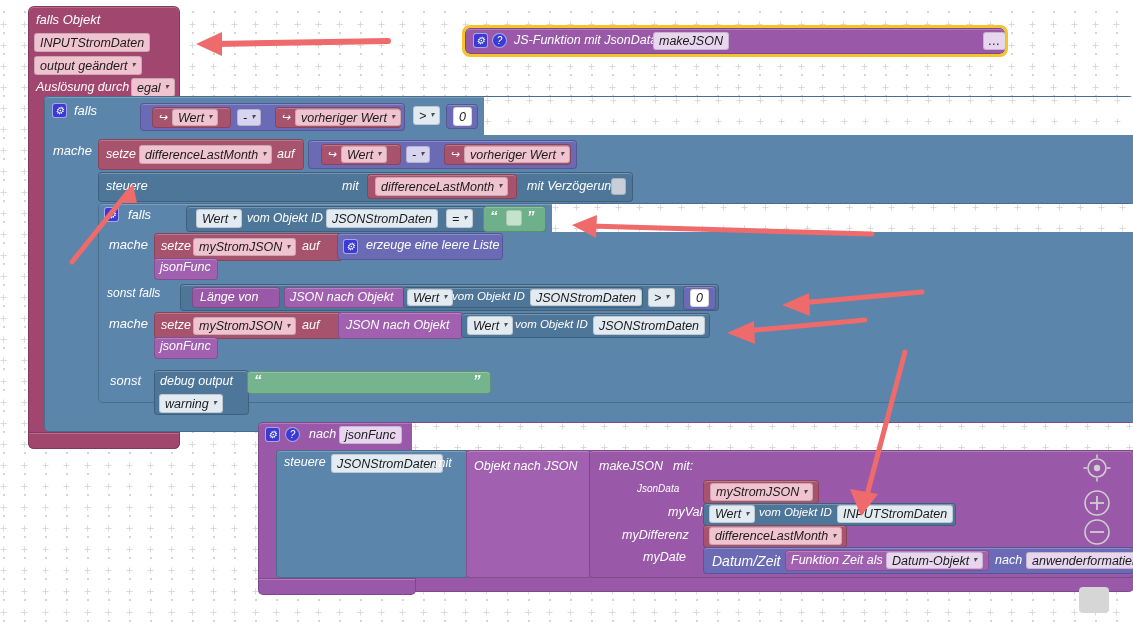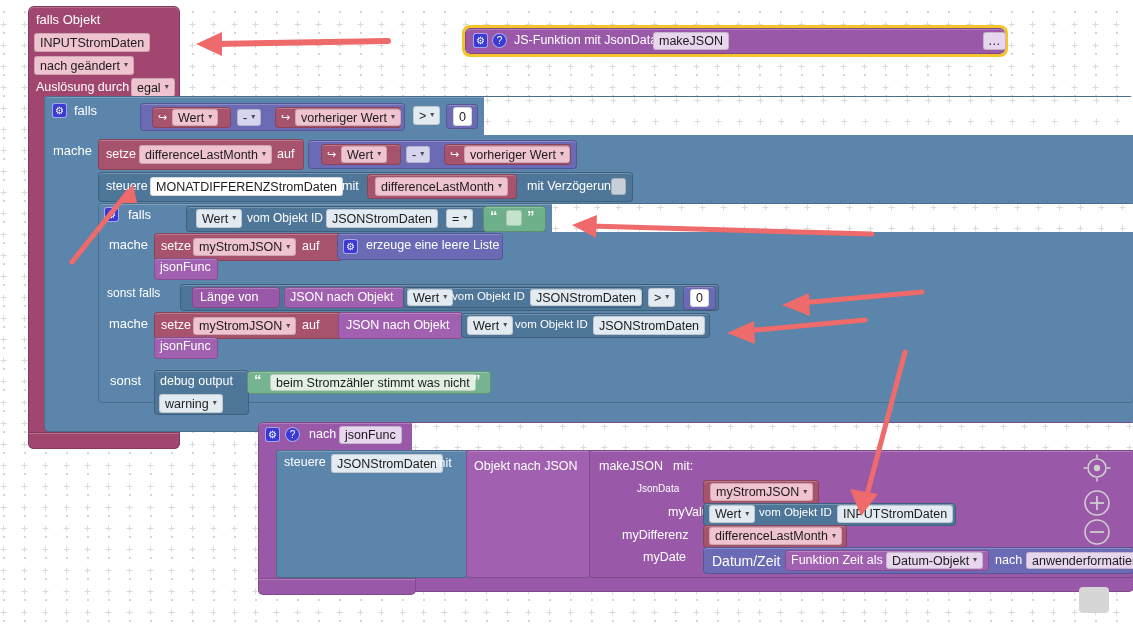--- a/index.html
+++ b/index.html
@@ -12,20 +12,21 @@
   #workspace {
     position: relative;
     width: 1133px; height: 629px;
     background-color: #ffffff;
     background-image:
       linear-gradient(to right, #dcdcdc 1px, transparent 1px),
       linear-gradient(to bottom, #dcdcdc 1px, transparent 1px);
     background-size: 21px 21px, 21px 21px;
     background-position: 10px 10px, 10px 10px;
     overflow: hidden;
+    font-style: italic;
   }
   
   #gridlayer {
     position: absolute; inset: 0;
     background-color: #fff;
     background-image:
       radial-gradient(circle 0.8px at 1px 1px, #d5d5d5 95%, transparent 100%);
     background-size: 21px 21px;
     background-position: 3px 11px;
   }
@@ -140,21 +141,21 @@
 
   <div class="bshape" style="left:44px; top:96px; width:136px; height:330px; background:#5b85ab; border:none; box-shadow:none;"></div>
 
   <div class="bshape c-magenta" style="left:28px; top:432px; width:152px; height:17px; border-radius:0 0 6px 6px; border:1px solid rgba(0,0,0,.18);"></div>
 
   <div class="lbl" style="position:absolute; left:36px; top:13px; font-size:13px;">falls Objekt</div>
   <div class="field lt-rose" style="position:absolute; left:34px; top:33px; height:19px;">
     <span>INPUTStromDaten</span>
   </div>
   <div class="field lt-rose" style="position:absolute; left:34px; top:56px; height:19px;">
-    <span>nach geändert</span>
+    <span>output geändert</span>
     <span class="caret">▾</span>
   </div>
   <div class="lbl" style="position:absolute; left:36px; top:81px; font-size:12.5px;">Auslösung durch</div>
   <div class="field lt-rose" style="position:absolute; left:131px; top:78px; height:19px;">
     <span>egal</span>
     <span class="caret">▾</span>
   </div>
 
   <div class="bshape c-blue" style="left:44px; top:96px; width:1090px; height:336px; border-radius:5px;"></div>
 
@@ -215,23 +216,20 @@
   </div>
   <div class="bshape c-rose" style="left:444px; top:144px; width:127px; height:21px;"></div>
   <span class="lbl" style="position:absolute; left:450px; top:149px; font-size:11px;">↪</span>
   <div class="field lt-rose" style="position:absolute; left:464px; top:146px; height:17px;">
     <span>vorheriger Wert</span>
     <span class="caret">▾</span>
   </div>
 
   <div class="bshape c-blue-d" style="left:98px; top:172px; width:535px; height:30px;"></div>
   <div class="lbl" style="position:absolute; left:106px; top:180px; font-size:12.5px;">steuere</div>
-  <div class="field white" style="position:absolute; left:150px; top:177px; height:19px;">
-    <span>MONATDIFFERENZStromDaten</span>
-  </div>
   <div class="lbl" style="position:absolute; left:342px; top:180px; font-size:12.5px;">mit</div>
   <div class="bshape c-rose" style="left:367px; top:174px; width:150px; height:25px;"></div>
   <div class="field lt-rose" style="position:absolute; left:375px; top:177px; height:19px;">
     <span>differenceLastMonth</span>
     <span class="caret">▾</span>
   </div>
   <div class="lbl" style="position:absolute; left:527px; top:180px; font-size:12.5px;">mit Verzögerung</div>
   <span class="boolfield" style="position:absolute; left:611px; top:178px;"></span>
 
   <div class="bshape c-blue" style="left:98px; top:203px; width:1036px; height:200px; border-radius:5px;"></div>
@@ -326,23 +324,20 @@
 
   <div class="lbl" style="position:absolute; left:110px; top:374px; font-size:13px;">sonst</div>
   <div class="bshape c-blue-d" style="left:154px; top:370px; width:95px; height:45px;"></div>
   <div class="lbl" style="position:absolute; left:160px; top:375px; font-size:12.5px;">debug output</div>
   <div class="field lt-blue" style="position:absolute; left:159px; top:394px; height:19px;">
     <span>warning</span>
     <span class="caret">▾</span>
   </div>
   <div class="bshape c-green2" style="left:247px; top:371px; width:244px; height:23px;"></div>
   <span class="quote" style="position:absolute; left:254px; top:371px;">“</span>
-  <div class="field lt-green" style="position:absolute; left:270px; top:374px; height:17px;">
-    <span>beim Stromzähler stimmt was nicht</span>
-  </div>
   <span class="quote" style="position:absolute; left:473px; top:371px;">”</span>
 
   <div class="bshape c-purple selected-ring" style="left:465px; top:28px; width:540px; height:26px;"></div>
   <div class="mini-icon" style="position:absolute; left:473px; top:33px;">⚙</div>
   <div class="mini-icon round" style="position:absolute; left:492px; top:33px;">?</div>
   <div class="lbl" style="position:absolute; left:514px; top:34px; font-size:12.5px;">JS-Funktion mit JsonData</div>
   <div class="field lt-purple" style="position:absolute; left:653px; top:32px; height:18px;">
     <span>makeJSON</span>
   </div>
   <div class="field lt-purple" style="position:absolute; left:983px; top:32px; height:18px; padding:0 4px;">

